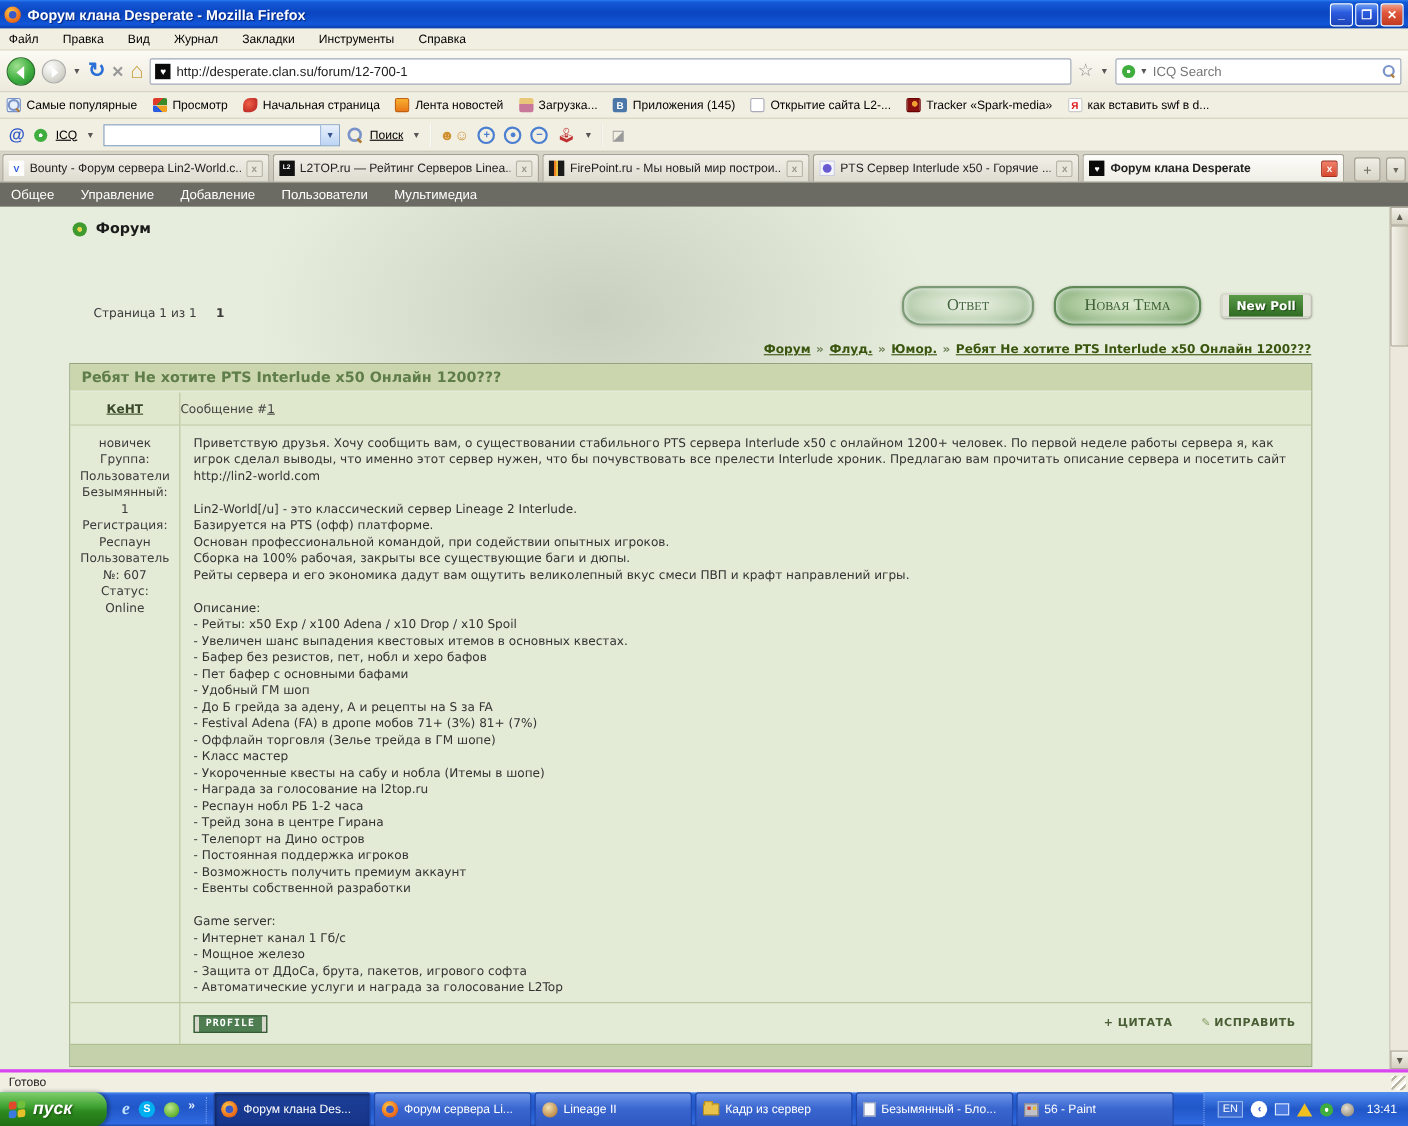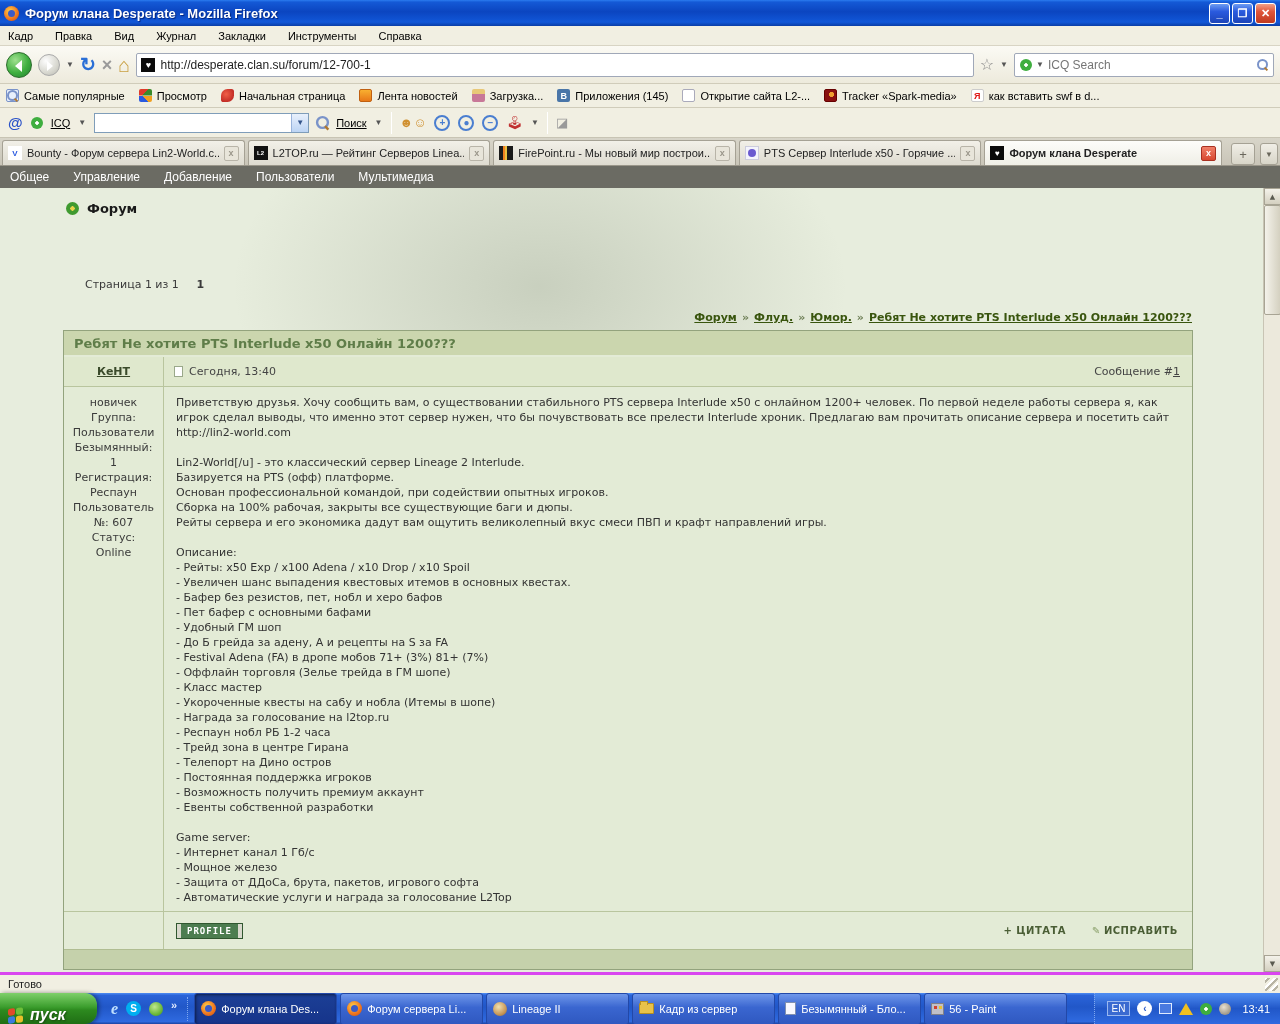--- a/index.html
+++ b/index.html
@@ -146,21 +146,21 @@
   .sb-thumb { position:absolute; top:17px; width:17px; height:110px; background:linear-gradient(90deg,#f4f2ea,#d4d0c0); border:1px solid #a8a494; border-radius:2px; }
 
   .statusbar { position:absolute; left:0; top:972px; width:1280px; height:21px; background:#f1efe2;
     border-top:3px solid #d946ef; display:flex; align-items:center; padding:0 8px; color:#222; }
   .grip { position:absolute; right:2px; bottom:2px; width:13px; height:13px;
     background:repeating-linear-gradient(135deg,#fff 0 2px,#b8b4a4 2px 4px, transparent 4px 6px); }
 
   
   .taskbar { position:absolute; left:0; top:993px; width:1280px; height:31px;
     background:linear-gradient(180deg,#4f8df2 0%,#2a63d8 8%,#2157c8 45%,#2f6ae0 92%,#1b43a0 100%); display:flex; align-items:center; }
-  .startbtn { height:31px; width:97px; border-radius:0 12px 12px 0; display:flex; align-items:flex-end; gap:6px; padding:0 16px 0 8px;
+  .startbtn { height:31px; width:97px; border-radius:0 12px 12px 0; display:flex; align-items:center; gap:6px; padding:0 16px 0 8px;
     background:linear-gradient(180deg,#7fd06a 0%,#3c9e2e 45%,#2d8a1f 55%,#1f6e14 100%);
     color:#fff; font-weight:bold; font-size:16px; font-style:italic; text-shadow:1px 1px 2px #1a4a10;
     box-shadow:2px 0 4px rgba(0,0,0,.4); }
   .xpflag { width:16px; height:16px; display:grid; grid-template-columns:7px 7px; grid-template-rows:7px 7px; gap:1px; transform:skewY(-6deg); }
   .xpflag i { border-radius:2px; }
   .xpflag i:nth-child(1){background:#e04a2a;} .xpflag i:nth-child(2){background:#6fbf3a;}
   .xpflag i:nth-child(3){background:#3a7ae0;} .xpflag i:nth-child(4){background:#e8c02a;}
   .qlaunch { display:flex; align-items:center; gap:8px; padding:0 10px; border-right:1px dotted #7fa8f0; height:24px; margin-left:4px; }
   .ql-ie { color:#bfe0ff; font-size:16px; font-weight:bold; font-style:italic; font-family:"Liberation Serif",serif; }
   .ql-skype { width:15px; height:15px; border-radius:50%; background:#00aff0; color:#fff; font-size:10px; font-weight:bold;
@@ -198,21 +198,21 @@
   <div class="ffx"></div>
   <div class="t-title">Форум клана Desperate - Mozilla Firefox</div>
   <div class="winbtns">
     <div class="winbtn">_</div>
     <div class="winbtn">❐</div>
     <div class="winbtn close">✕</div>
   </div>
 </div>
 
 <div class="menubar">
-  <span>Кадр</span>
+  <span>Файл</span>
   <span>Правка</span>
   <span>Вид</span>
   <span>Журнал</span>
   <span>Закладки</span>
   <span>Инструменты</span>
   <span>Справка</span>
 </div>
 
 <div class="navbar">
   <div class="i-back"></div>
@@ -344,37 +344,38 @@
   <div class="f-heading">
     <span class="leaf"></span>
     <span>Форум</span>
   </div>
 
   <div class="pagination">
     <span>Страница 1 из 1</span>
     <b>1</b>
   </div>
 
+  <div class="btnrow">
+    <div class="scrollbtn">Ответ</div>
+    <div class="scrollbtn dark">Новая Тема</div>
+    <div class="newpoll">New Poll</div>
+  </div>
 
   <div class="breadcrumb">
     <a>Форум</a><span class="sep">»</span><a>Флуд.</a><span class="sep">»</span><a>Юмор.</a><span class="sep">»</span><a>Ребят Не хотите PTS Interlude x50 Онлайн 1200???</a>
   </div>
 
   <div class="topicbox">
     <div class="topictitle">
       <span>Ребят Не хотите PTS Interlude x50 Онлайн 1200???</span>
     </div>
     <div class="postheader">
       <div class="col-user">
           <span class="author">КеНТ</span>
         </div>
-      <div class="pdate">
-        <span class="pageico"></span>
-        <span>Сегодня, 13:40</span>
-      </div>
       <div class="msgnum">
         <span>Сообщение #</span><u>1</u>
       </div>
     </div>
     <div class="postbody">
       <div class="col-user userinfo">
         <div class="rank">новичек</div>
         <div>Группа:</div>
         <div>Пользователи</div>
         <div>Безымянный:</div>

